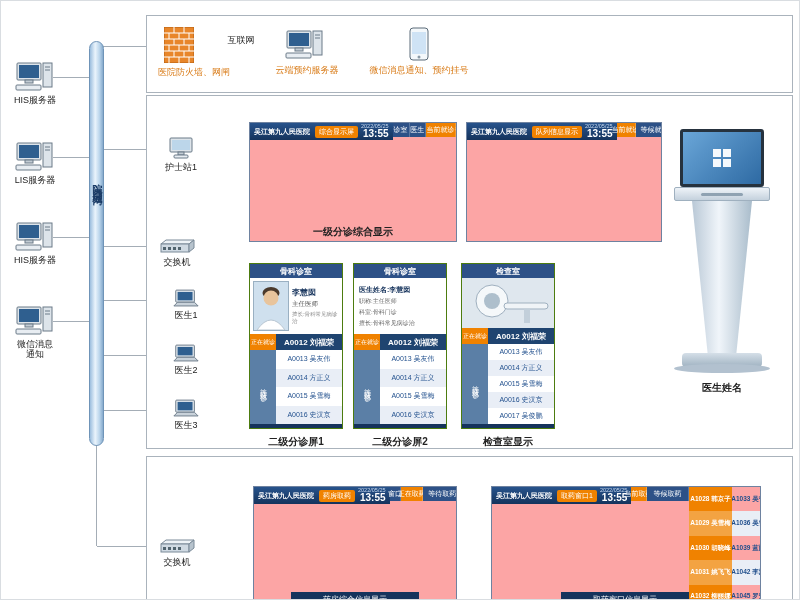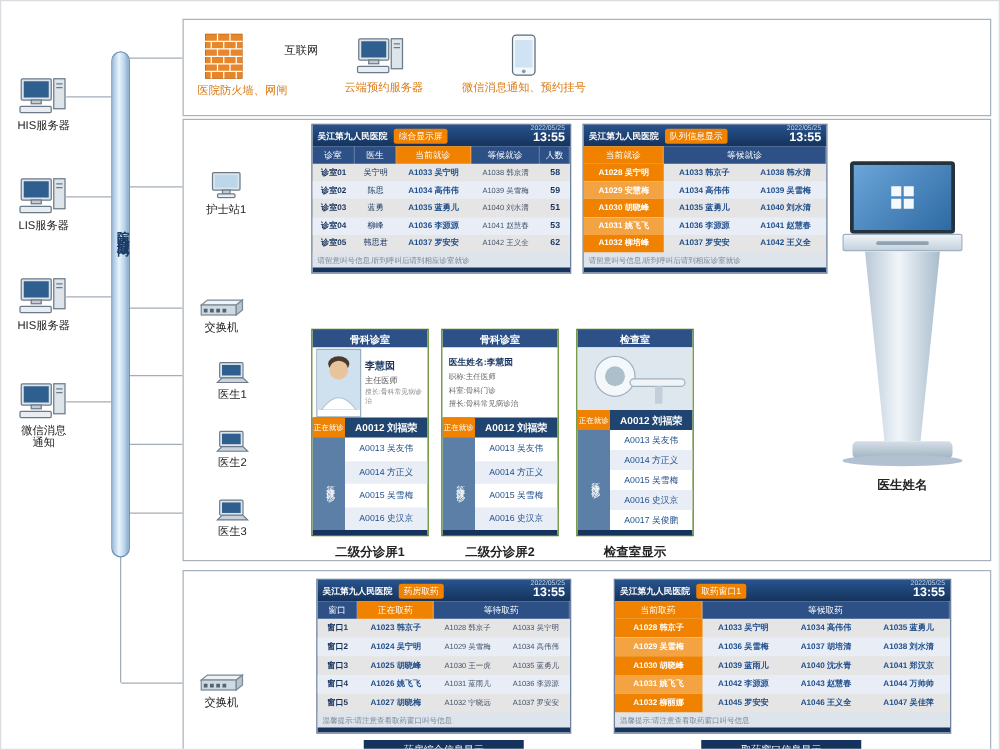--- a/index.html
+++ b/index.html
@@ -11,22 +11,22 @@
   .lbl{position:absolute;font-size:9px;color:#222;text-align:center;line-height:1.15;}
   .lbl.orange{color:#d97b17;}
   .caption{position:absolute;font-size:10px;font-weight:bold;color:#222;text-align:center;}
   .icon{position:absolute;}
   
   .lan{position:absolute;left:88px;top:40px;width:15px;height:405px;border:1px solid #6f94b8;border-radius:8px;
        background:linear-gradient(90deg,#9cbede,#eaf4fc 40%,#bcd6ec 72%,#86aacc);box-sizing:border-box;}
   .lan-label{position:absolute;left:89px;top:175px;width:14px;writing-mode:vertical-lr;text-align:center;
              font-size:10px;font-weight:bold;color:#1a3b66;letter-spacing:3px;}
   
-  .screen{position:absolute;background:#e5e5e5;border:1px solid #6e82a0;display:flex;flex-direction:column;
-          overflow:hidden;box-sizing:border-box;}
+  .screen{position:absolute;background:#fca5a5;border:1px solid #6e82a0;display:flex;
+          overflow:hidden;box-sizing:border-box;margin-top:23px;}
   .scr-head{height:17px;flex:none;background:linear-gradient(#27538c,#15335c);color:#fff;display:flex;
             align-items:center;gap:3px;padding:0 4px;}
   .hosp{font-size:7px;font-weight:bold;white-space:nowrap;}
   .badge{background:#f08200;color:#fff;font-size:7px;padding:1px 4px;border-radius:2px;white-space:nowrap;margin-left:2px;}
   .timebox{margin-left:auto;display:flex;flex-direction:column;align-items:flex-end;line-height:1;}
   .date{font-size:5.5px;color:#c7d8ee;}
   .time{font-size:10px;font-weight:bold;}
   .cols{height:14px;flex:none;display:flex;}
   .hc{background:#2d5187;color:#fff;font-size:7px;display:flex;align-items:center;justify-content:center;
       border-right:1px solid rgba(255,255,255,.22);box-sizing:border-box;white-space:nowrap;}
@@ -48,21 +48,21 @@
   
   .a-room{width:16.5%}.a-doc{width:16%}.a-cur{width:29%}.a-wait{width:27%}.a-count{width:11.5%}
   .b-cur{width:33%}.b-w{width:33.5%}
   .f-win{width:16%}.f-cur{width:30%}.f-w{width:27%}
   .g-cur{width:26%}.g-w{width:24.666%}
   
   .pscr{position:absolute;background:#fff;border:1px solid #4d7c0f;display:flex;flex-direction:column;
         overflow:hidden;box-sizing:border-box;}
   .p-head{height:14px;flex:none;background:#2d5187;color:#fff;font-size:8px;font-weight:bold;display:flex;
           align-items:center;justify-content:center;}
-  .p-info{height:56px;flex:none;display:flex;gap:3px;padding:3px;box-sizing:border-box;background:#fff;align-items:center;}
+  .p-info{height:56px;flex:none;display:flex;gap:3px;padding:3px;box-sizing:border-box;background:#fff;}
   .photo{width:34px;flex:none;border:1px solid #9ab0c2;overflow:hidden;}
   .p-dinfo{flex:1;display:flex;flex-direction:column;justify-content:center;gap:2px;overflow:hidden;}
   .dname{font-size:8px;font-weight:bold;color:#16335c;}
   .dtitle{font-size:6.5px;color:#555;}
   .ddesc{font-size:5.5px;color:#888;line-height:1.3;}
   .p-lines{flex:1;display:flex;flex-direction:column;justify-content:center;gap:2px;padding:0 2px;overflow:hidden;}
   .p-line{font-size:6px;color:#666;white-space:nowrap;}
   .p-line:first-child{color:#16335c;font-weight:bold;font-size:7px;}
   .p-current{height:16px;flex:none;display:flex;background:#1f4470;}
   .p-cl{width:26px;flex:none;background:#f08200;color:#fff;font-size:6px;display:flex;align-items:center;
@@ -337,20 +337,21 @@
         <span class="cell c-room a-room">诊室05</span>
         <span class="cell c-doc a-doc">韩思君</span>
         <span class="cell c-cur a-cur">A1037 罗安安</span>
         <span class="cell c-wait a-wait">A1042 王义全</span>
         <span class="cell c-count a-count">62</span>
       </div>
     </div>
     <div class="scr-foot">请留意叫号信息,听到呼叫后请到相应诊室就诊</div>
     <div class="scr-bar"></div>
   </div>
+  <div class="caption" style="left:248px;top:224px;width:208px">一级分诊综合显示</div>
 
   <div class="screen" style="left:465px;top:98px;width:196px;height:120px">
     <div class="scr-head">
       <span class="hosp">吴江第九人民医院</span>
       <span class="badge">队列信息显示</span>
       <span class="timebox">
         <span class="date">2022/05/25</span>
         <span class="time">13:55</span>
       </span>
     </div>

